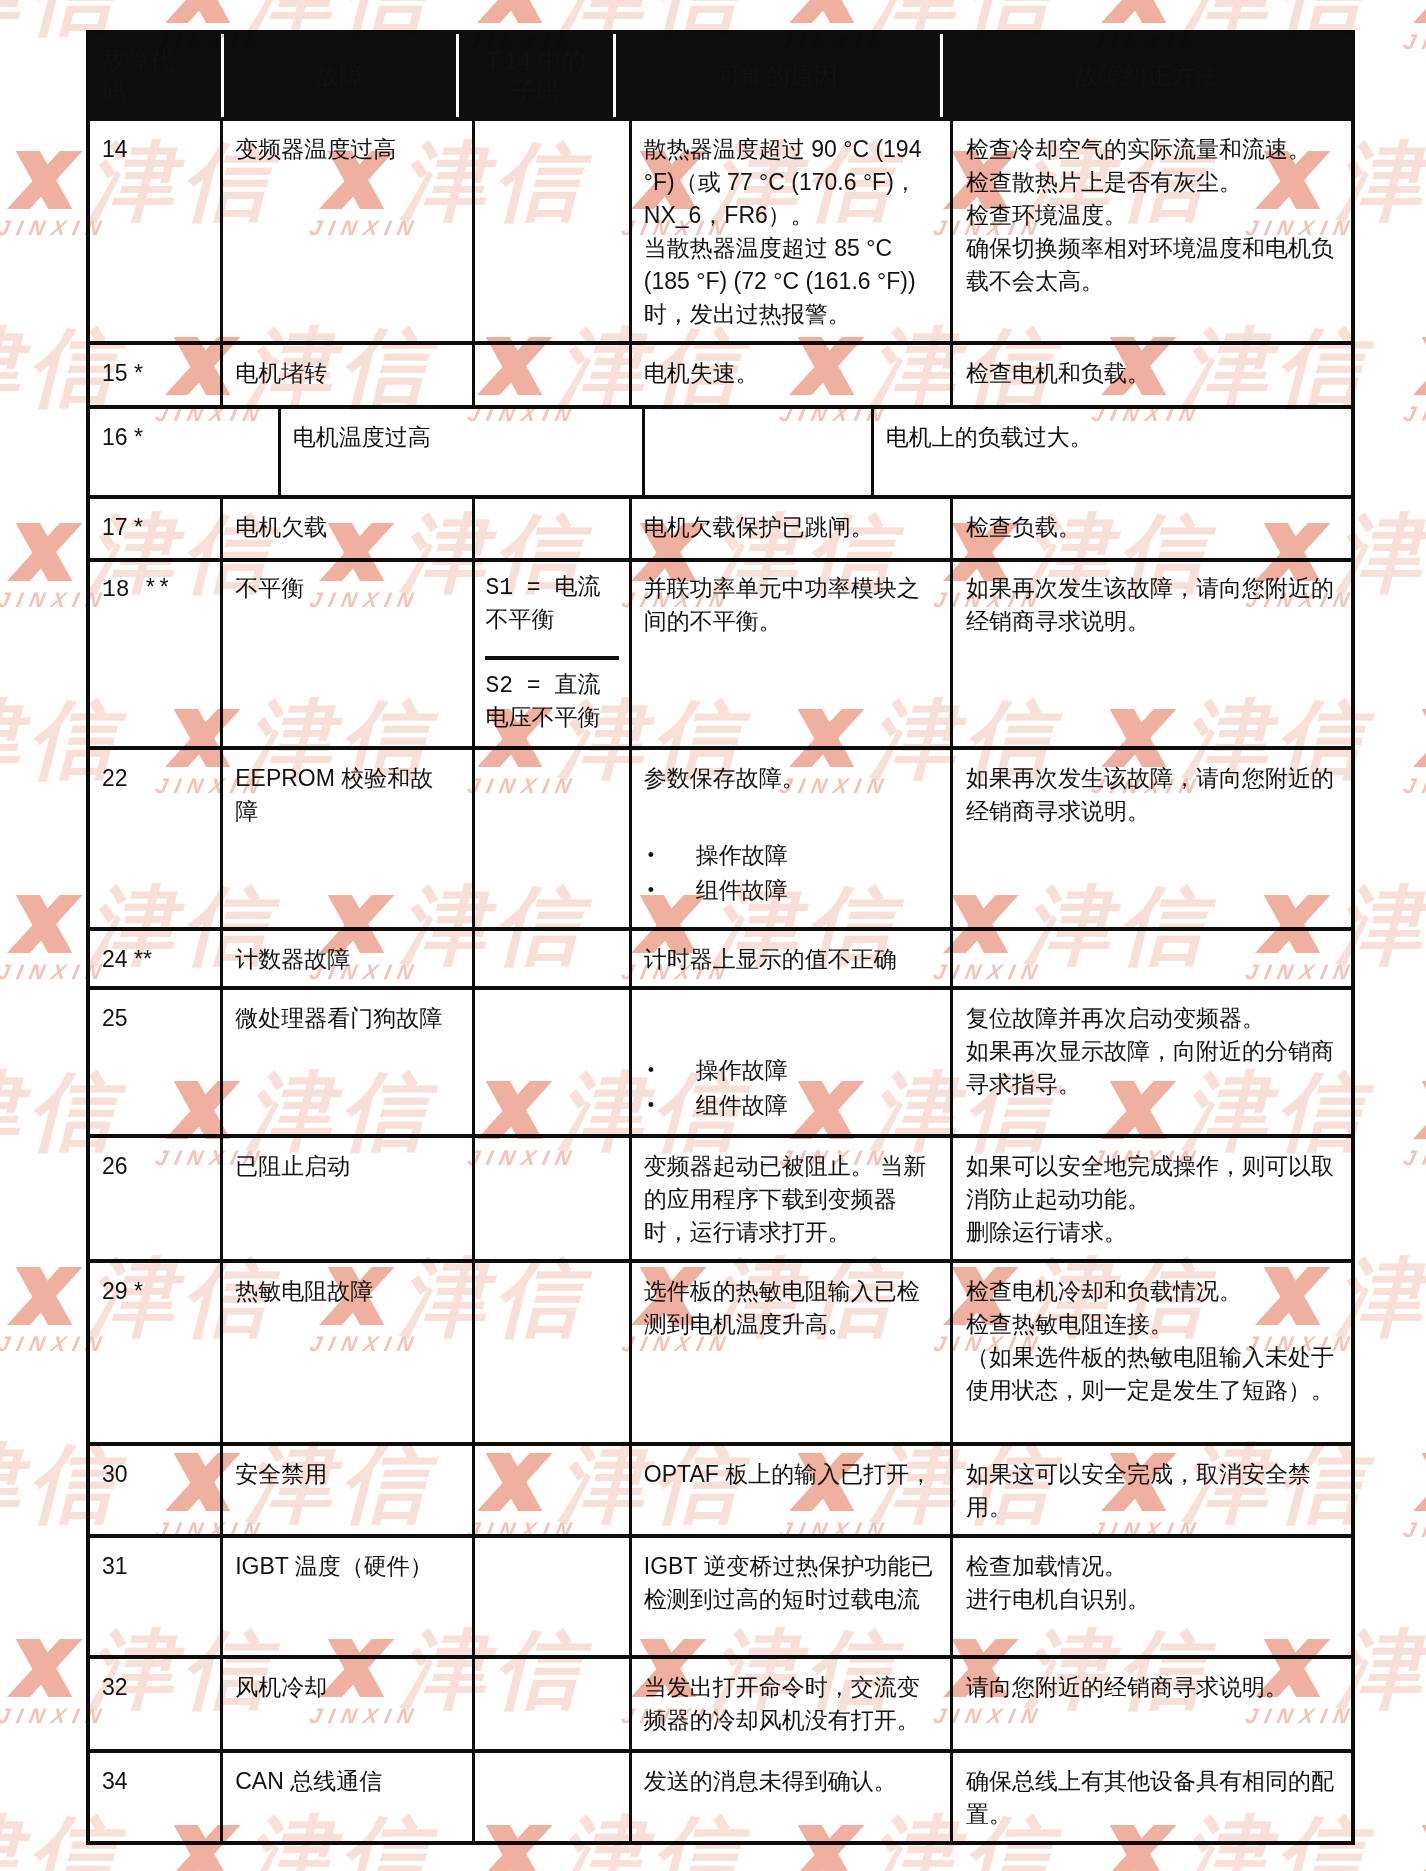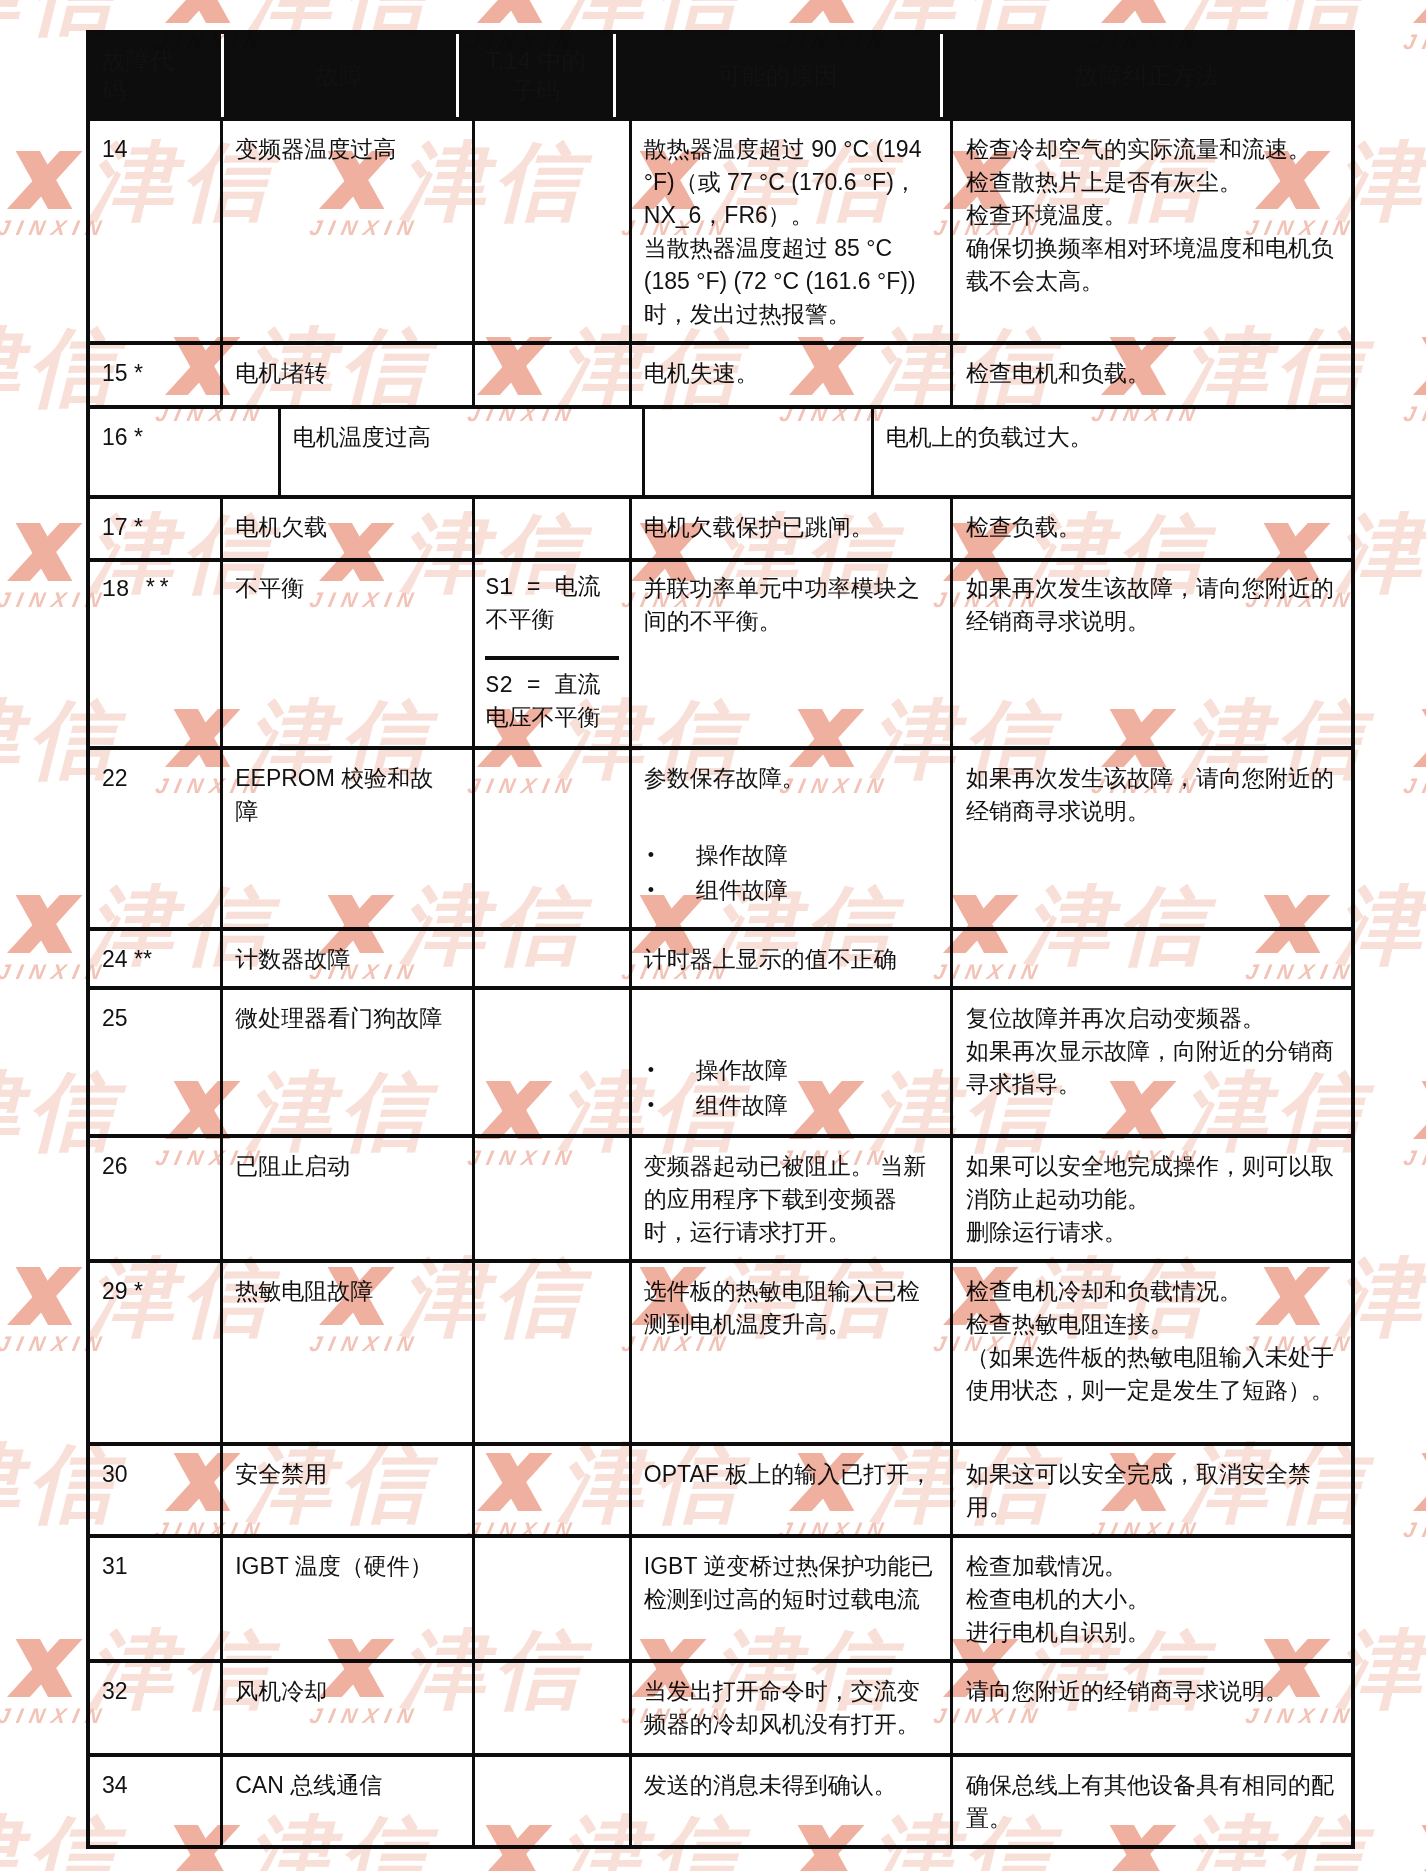--- a/index.html
+++ b/index.html
@@ -250,21 +250,20 @@
       </div>
       <div class="t-row b-row row-31" style="min-height: 117px;">
         <div class="t-cell c0"><span class="codeTxt">31</span></div>
         <div class="t-cell c1"><span>IGBT 温度（硬件）</span></div>
         <div class="t-cell c2"></div>
         <div class="t-cell c3">
           <div class="para"><span>IGBT 逆变桥过热保护功能已检测到过高的短时过载电流</span></div>
         </div>
         <div class="t-cell c4">
           <div class="para"><span>检查加载情况。</span></div>
-          <div class="para"><span>检查电机的大小。</span></div>
           <div class="para"><span>进行电机自识别。</span></div>
         </div>
       </div>
       <div class="t-row b-row row-32" style="min-height: 90px;">
         <div class="t-cell c0"><span class="codeTxt">32</span></div>
         <div class="t-cell c1"><span>风机冷却</span></div>
         <div class="t-cell c2"></div>
         <div class="t-cell c3">
           <div class="para"><span>当发出打开命令时，交流变频器的冷却风机没有打开。</span></div>
         </div>

